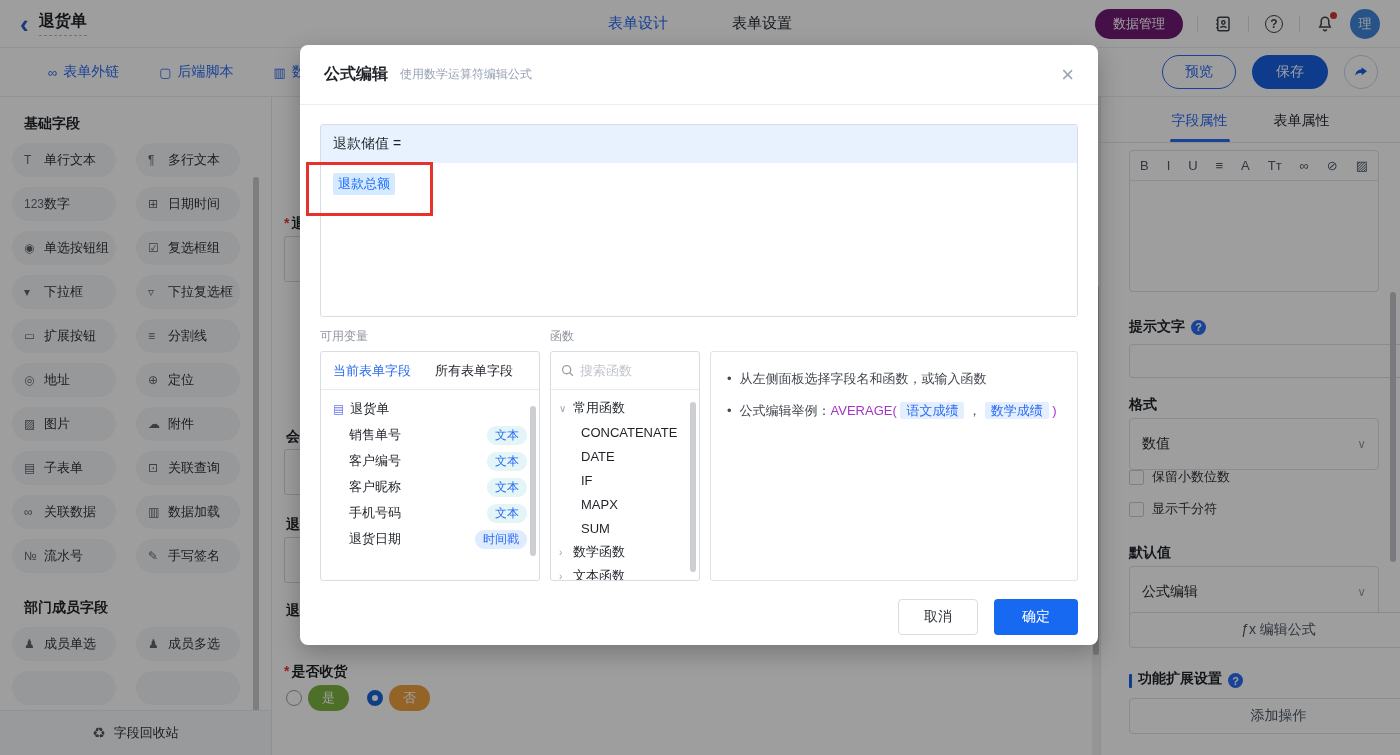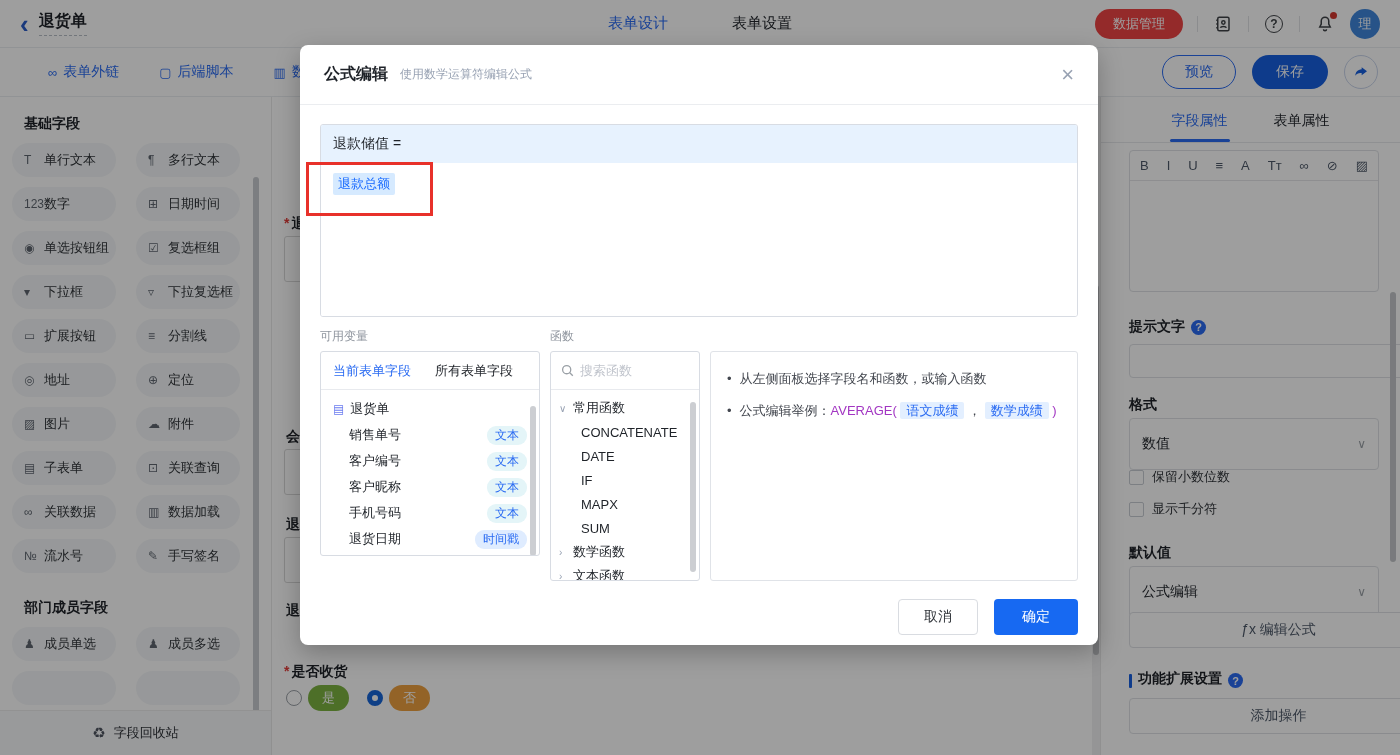--- a/index.html
+++ b/index.html
@@ -85,21 +85,21 @@
   .m-title { font-size:16px; font-weight:bold; }
   .m-sub { font-size:12px; color:#98a2b3; margin-left:12px; }
   .m-close { margin-left:auto; font-size:22px; color:#98a2b3; cursor:pointer; line-height:1; }
   .formula-box { margin:19px 20px 0; border:1px solid #d8dce3; border-radius:3px; overflow:hidden; }
   .formula-bar { height:38px; background:#e7f2fe; display:flex; align-items:center; padding:0 12px; font-size:14px; }
   .formula-body { height:153px; background:#fff; padding:10px 12px; cursor:text; }
   .chip { display:inline-block; background:#d6eaff; color:#1769ff; font-size:13px; padding:2px 5px; border-radius:2px; cursor:pointer; }
   .m-col-labels { display:flex; margin:11px 20px 0; font-size:12px; color:#8f959e; }
   .m-col-labels span:first-child { width:230px; }
   .m-cols { display:flex; margin:6px 20px 0; gap:10px; }
-  .var-panel { width:220px; height:205px; border:1px solid #d8dce3; border-radius:3px; position:relative; overflow:hidden; }
+  .var-panel { width:220px; height:230px; border:1px solid #d8dce3; border-radius:3px; position:relative; overflow:hidden; }
   .var-tabs { height:38px; display:flex; align-items:center; border-bottom:1px solid #e8eaee; font-size:13px; }
   .var-tab { padding:0 12px; cursor:pointer; }
   .var-tab.active { color:#2a6bf2; }
   .tree { padding-top:6px; font-size:13px; }
   .tree-row { height:26px; display:flex; align-items:center; padding:0 12px; cursor:pointer; }
   .tree-root-ic { color:#6b7cf0; margin-right:6px; font-size:12px; }
   .tree-field { padding-left:28px; }
   .tree-field .nm { flex:1; }
   .badge { font-size:12px; padding:1px 8px; border-radius:9px; }
   .badge-text { background:#e4f5f8; color:#2a6bf2;margin-left:37px; }
@@ -128,21 +128,21 @@
 <header class="topbar">
   <div class="tb-left">
     <span class="back-btn">‹</span>
     <span class="tb-title">退货单</span>
   </div>
   <div class="tb-center">
     <span class="tb-tab active">表单设计</span>
     <span class="tb-tab">表单设置</span>
   </div>
   <div class="tb-right">
-    <button class="pill-green" style="background:#ef4444">数据管理</button>
+    <button class="pill-green" style="background:#701a75">数据管理</button>
     <span class="tb-div"></span>
     <span class="tb-ic">
       <svg width="18" height="18" viewBox="0 0 24 24" fill="none" stroke="#3f4347" stroke-width="2">
         <rect x="5" y="3" width="15" height="18" rx="2"></rect>
           <line x1="3" y1="7" x2="5" y2="7"></line>
           <line x1="3" y1="12" x2="5" y2="12"></line>
           <line x1="3" y1="17" x2="5" y2="17"></line>
         <circle cx="12.5" cy="10" r="2.2"></circle>
           <path d="M8.5 17c.8-2.3 7.2-2.3 8 0"></path>
       </svg>

